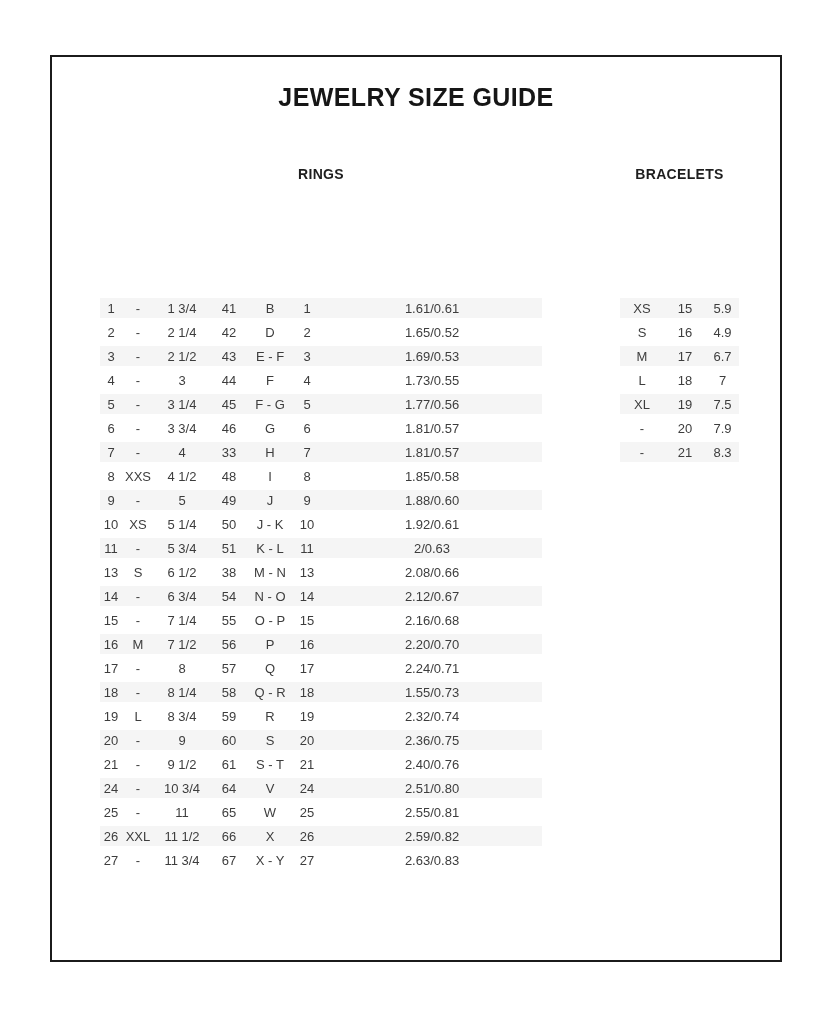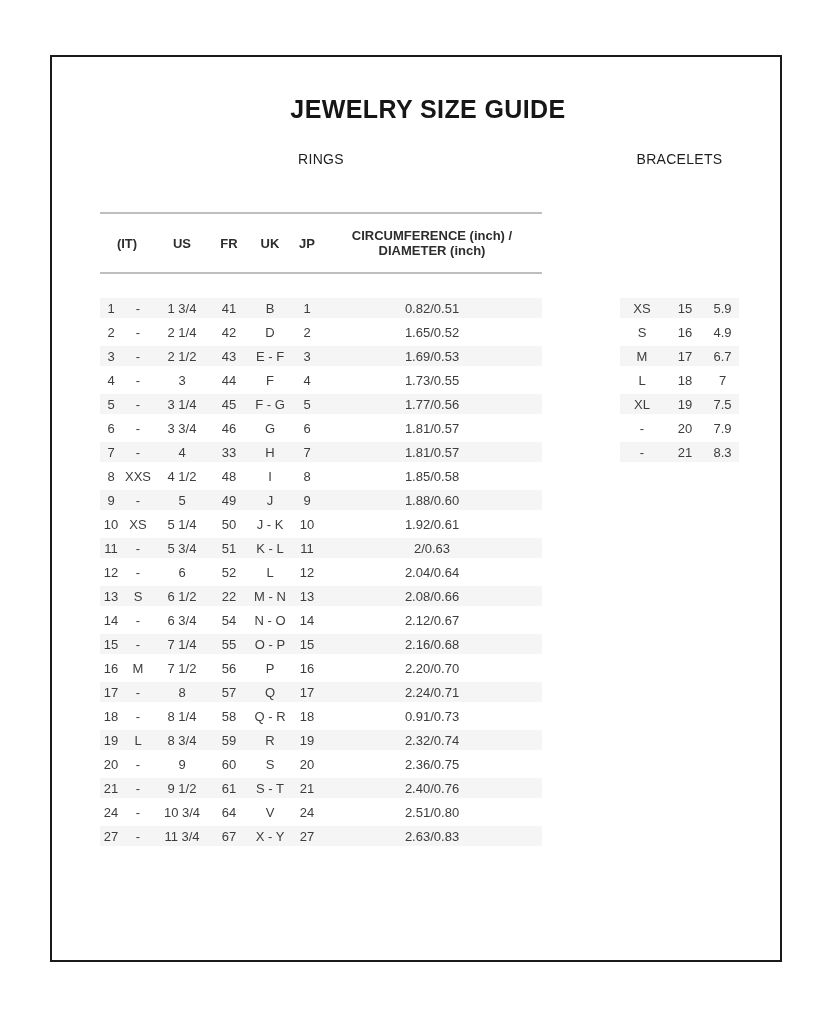--- a/index.html
+++ b/index.html
@@ -23,32 +23,32 @@
     height: 907px;
     box-sizing: border-box;
     border: 2px solid #1b1b1b;
     background: #ffffff;
   }
   .title {
     position: absolute;
     top: 26px;
     left: 0;
     width: 100%;
-    margin: 12px;
+    margin: 0;
     text-align: center;
     font-size: 25px;
     font-weight: bold;
     letter-spacing: 0.4px;
     color: #161616;
   }
   .section-label {
     position: absolute;
-    top: 94px;
+    top: 109px;
     font-size: 14px;
-    font-weight: normal;
+    font-weight: bold;
     letter-spacing: 0.3px;
     color: #1e1e1e;
     text-align: center;
   }
   .rings-zone { left: 48px; width: 442px; }
   .bracelets-zone { left: 568px; width: 119px; }
 
   table {
     position: absolute;
     border-collapse: collapse;
@@ -85,64 +85,40 @@
 <body>
 
 <div class="page">
   <div class="card">
 
     <h1 class="title">JEWELRY SIZE GUIDE</h1>
 
     <div class="section-label rings-zone">RINGS</div>
     <div class="section-label bracelets-zone">BRACELETS</div>
 
-    <table class="head rings-zone">
-      <colgroup>
-        <col style="width:22px">
-          <col style="width:32px">
-          <col style="width:56px">
-        <col style="width:38px">
-          <col style="width:44px">
-          <col style="width:30px">
-        <col style="width:220px">
-      </colgroup>
-      <thead>
-        <tr>
-          <th colspan="2">(IT)</th>
-          <th>US</th>
-          <th>FR</th>
-          <th>UK</th>
-          <th>JP</th>
-          <th>
-            <div>CIRCUMFERENCE (inch) /</div>
-            <div>DIAMETER (inch)</div>
-          </th>
-        </tr>
-      </thead>
-    </table>
 
     <table class="body rings-zone">
       <colgroup>
         <col style="width:22px">
           <col style="width:32px">
           <col style="width:56px">
         <col style="width:38px">
           <col style="width:44px">
           <col style="width:30px">
         <col style="width:220px">
       </colgroup>
       <tbody>
           <tr>
             <td>1</td>
             <td>-</td>
             <td>1 3/4</td>
             <td>41</td>
             <td>B</td>
             <td>1</td>
-            <td>0.82/0.51</td>
+            <td>1.61/0.61</td>
           </tr>
           <tr>
             <td>2</td>
             <td>-</td>
             <td>2 1/4</td>
             <td>42</td>
             <td>D</td>
             <td>2</td>
             <td>1.65/0.52</td>
           </tr>
@@ -221,33 +197,24 @@
           <tr>
             <td>11</td>
             <td>-</td>
             <td>5 3/4</td>
             <td>51</td>
             <td>K - L</td>
             <td>11</td>
             <td>2/0.63</td>
           </tr>
           <tr>
-            <td>12</td>
-            <td>-</td>
-            <td>6</td>
-            <td>52</td>
-            <td>L</td>
-            <td>12</td>
-            <td>2.04/0.64</td>
-          </tr>
-          <tr>
             <td>13</td>
             <td>S</td>
             <td>6 1/2</td>
-            <td>22</td>
+            <td>38</td>
             <td>M - N</td>
             <td>13</td>
             <td>2.08/0.66</td>
           </tr>
           <tr>
             <td>14</td>
             <td>-</td>
             <td>6 3/4</td>
             <td>54</td>
             <td>N - O</td>
@@ -281,21 +248,21 @@
             <td>17</td>
             <td>2.24/0.71</td>
           </tr>
           <tr>
             <td>18</td>
             <td>-</td>
             <td>8 1/4</td>
             <td>58</td>
             <td>Q - R</td>
             <td>18</td>
-            <td>0.91/0.73</td>
+            <td>1.55/0.73</td>
           </tr>
           <tr>
             <td>19</td>
             <td>L</td>
             <td>8 3/4</td>
             <td>59</td>
             <td>R</td>
             <td>19</td>
             <td>2.32/0.74</td>
           </tr>
@@ -320,20 +287,38 @@
           <tr>
             <td>24</td>
             <td>-</td>
             <td>10 3/4</td>
             <td>64</td>
             <td>V</td>
             <td>24</td>
             <td>2.51/0.80</td>
           </tr>
           <tr>
+            <td>25</td>
+            <td>-</td>
+            <td>11</td>
+            <td>65</td>
+            <td>W</td>
+            <td>25</td>
+            <td>2.55/0.81</td>
+          </tr>
+          <tr>
+            <td>26</td>
+            <td>XXL</td>
+            <td>11 1/2</td>
+            <td>66</td>
+            <td>X</td>
+            <td>26</td>
+            <td>2.59/0.82</td>
+          </tr>
+          <tr>
             <td>27</td>
             <td>-</td>
             <td>11 3/4</td>
             <td>67</td>
             <td>X - Y</td>
             <td>27</td>
             <td>2.63/0.83</td>
           </tr>
         </tbody>
     </table>

